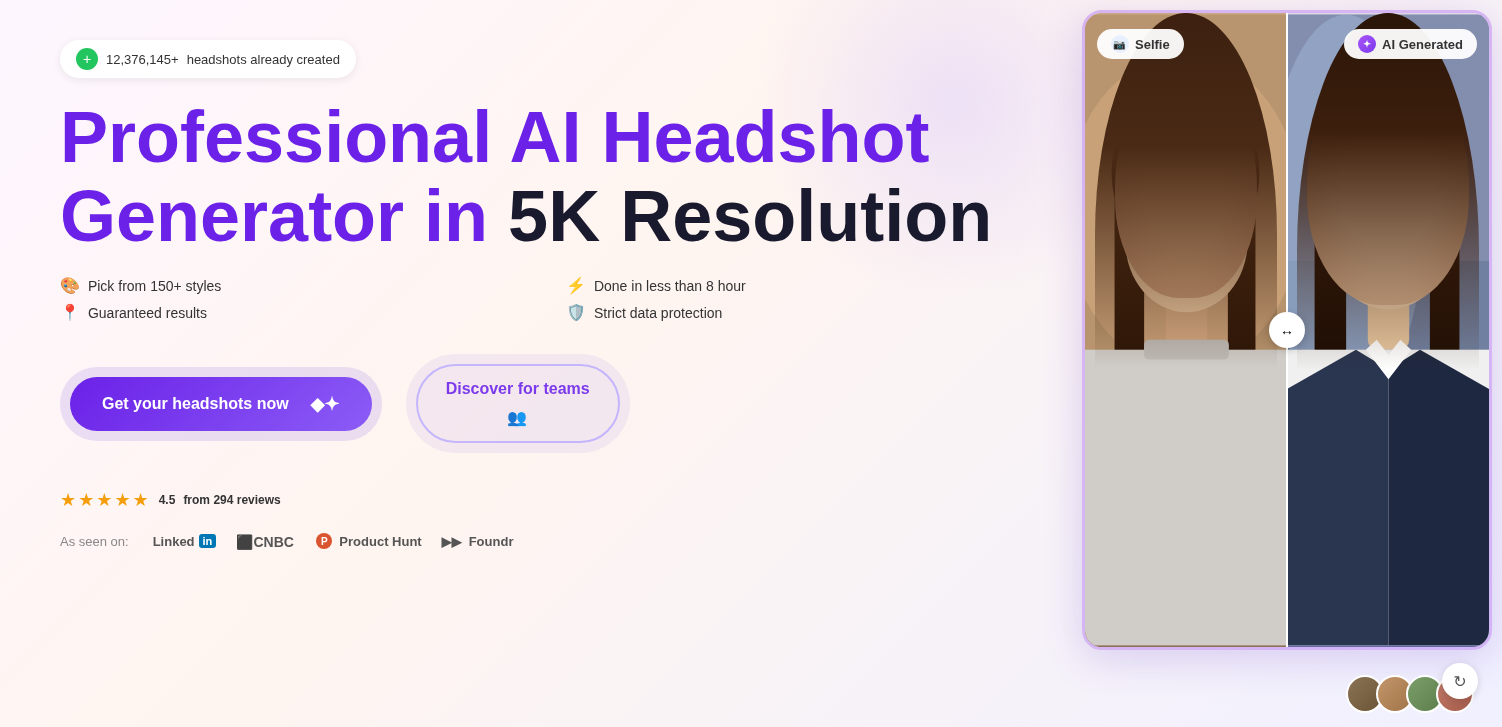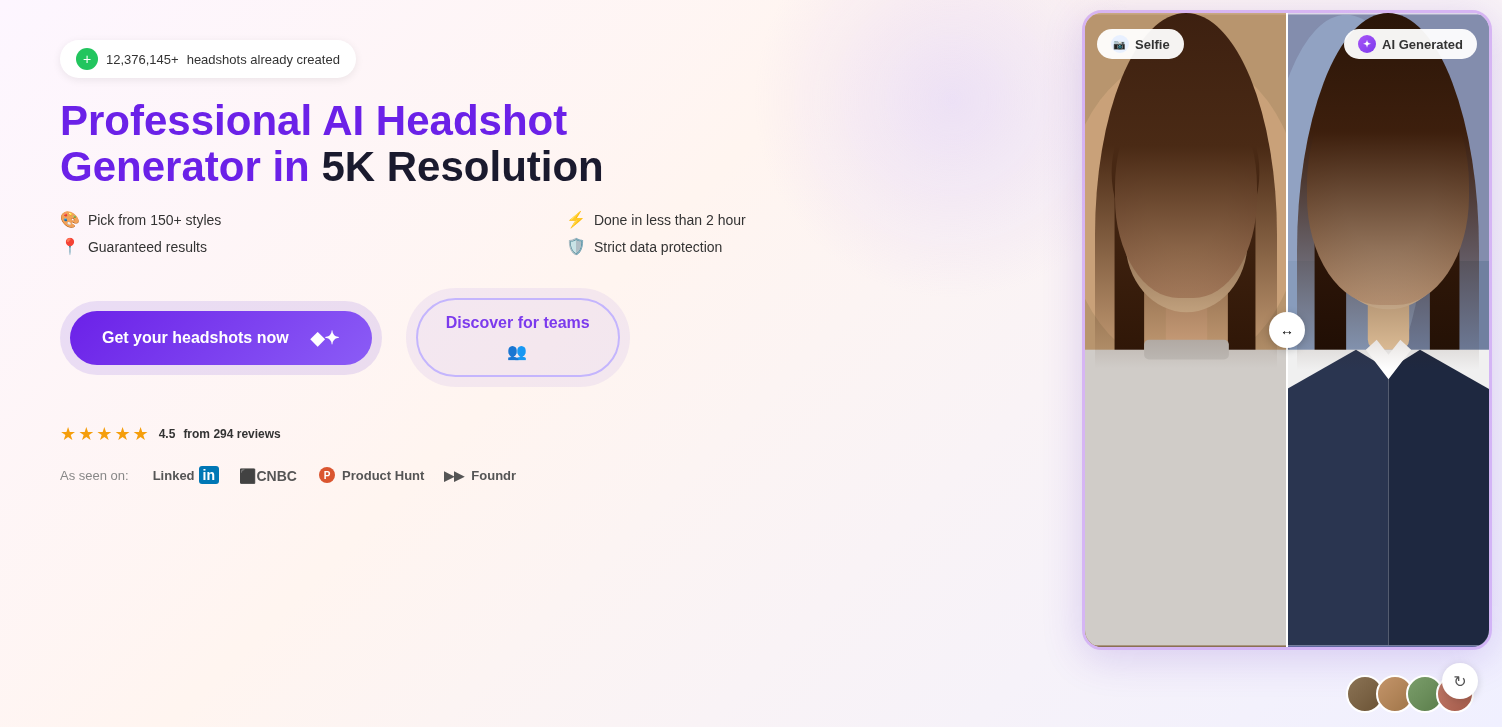--- a/index.html
+++ b/index.html
@@ -43,21 +43,21 @@
       background: #22c55e;
       border-radius: 50%;
       display: flex;
       align-items: center;
       justify-content: center;
       color: white;
       font-size: 14px;
     }
 
     .headline {
-      font-size: 42px;
+      font-size: 72px;
       font-weight: 900;
       line-height: 1.1;
       margin-bottom: 20px;
     }
     .headline-purple { color: #6b21e8; }
     .headline-dark { color: #1a1a2e; }
 
     .subheadline {
       font-size: 18px;
       font-weight: 700;
@@ -172,21 +172,21 @@
       color: #555;
       display: flex;
       align-items: center;
       gap: 4px;
     }
     .press-logo .in-badge {
       background: #0077b5;
       color: white;
       border-radius: 3px;
       padding: 1px 4px;
-      font-size: 14px;
+      font-size: 11px;
       font-weight: 700;
     }
 
     
     .right-panel {
       width: 420px;
       padding: 10px;
       position: relative;
       display: flex;
       flex-direction: column;
@@ -426,21 +426,21 @@
   </h1>
 
 
   <div class="features-grid">
     <div class="feature-item">
       <span class="feature-icon">🎨</span>
       <span>Pick from 150+ styles</span>
     </div>
     <div class="feature-item">
       <span class="feature-icon">⚡</span>
-      <span>Done in less than 2 hour</span>
+      <span>Done in less than 8 hour</span>
     </div>
     <div class="feature-item">
       <span class="feature-icon">📍</span>
       <span>Guaranteed results</span>
     </div>
     <div class="feature-item">
       <span class="feature-icon">🛡️</span>
       <span>Strict data protection</span>
     </div>
   </div>

